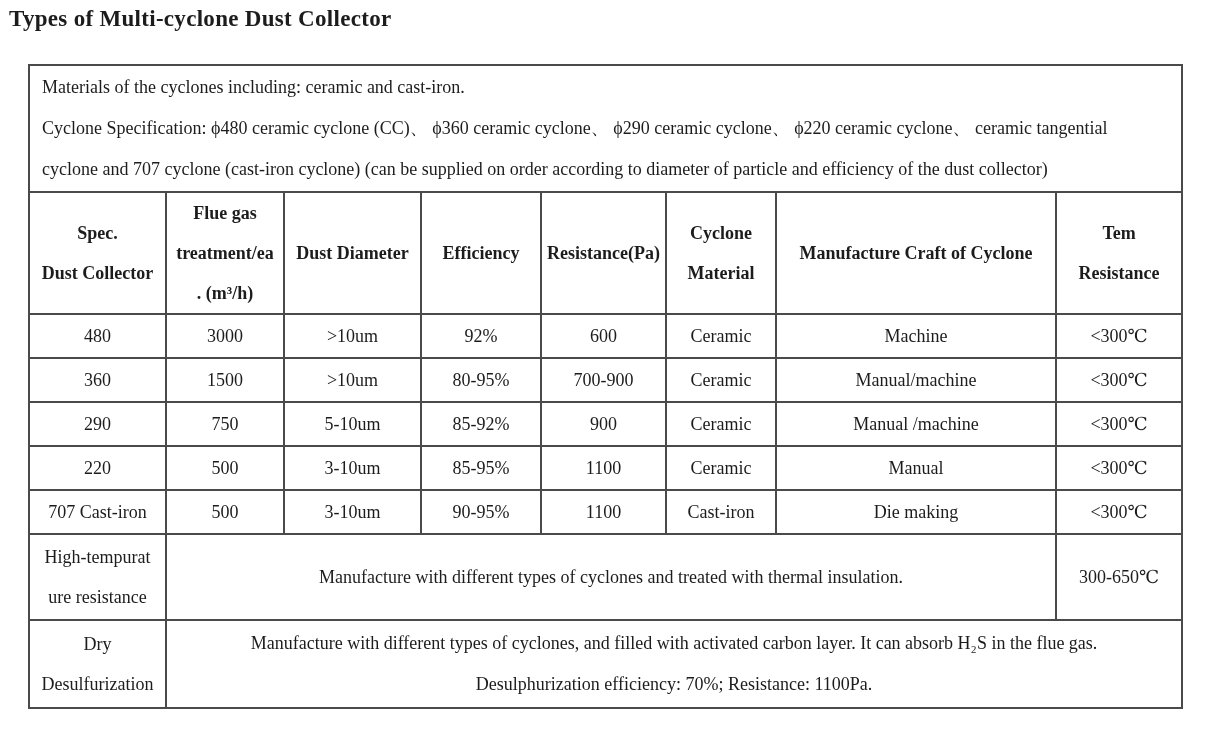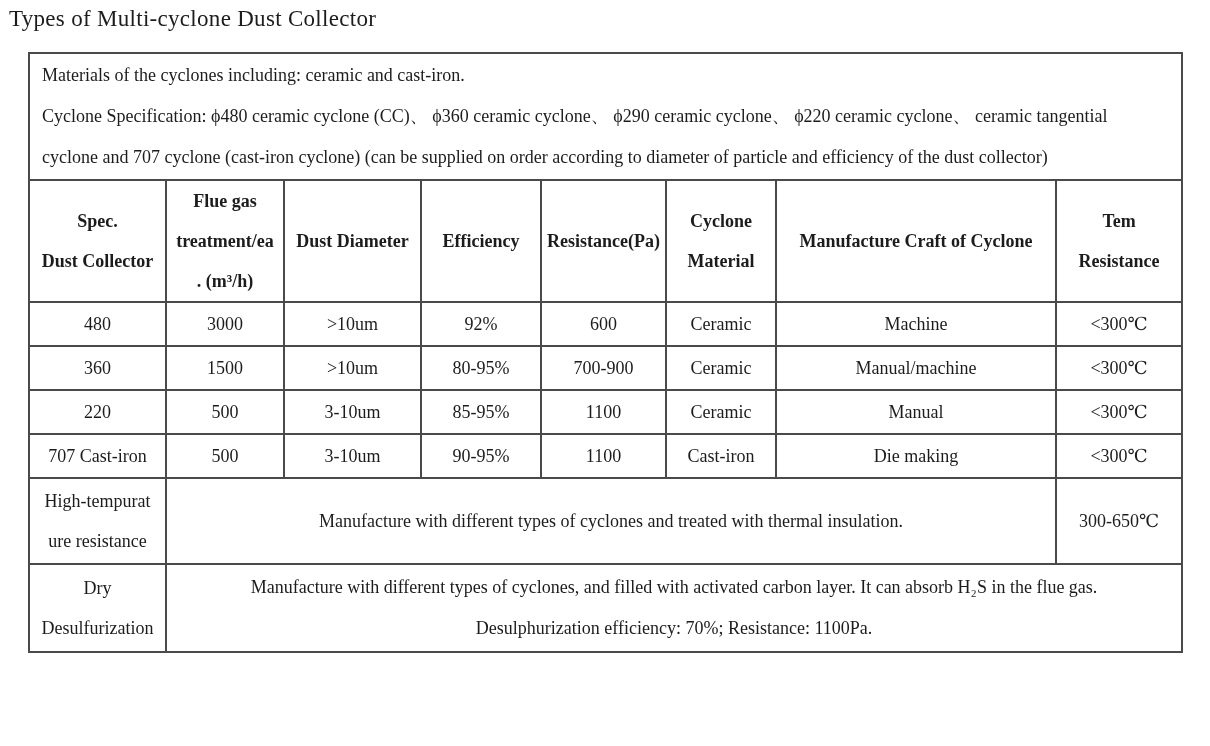--- a/index.html
+++ b/index.html
@@ -14,28 +14,28 @@
     background: #ffffff;
     font-family: "Liberation Serif", "DejaVu Serif", "DejaVu Sans", serif;
     color: #1c1c1c;
     overflow: hidden;
   }
   .page-title {
     position: absolute;
     left: 9px;
     top: 6px;
     font-size: 23px;
-    font-weight: normal;
+    font-weight: bold;
     letter-spacing: 0.3px;
     white-space: nowrap;
   }
   table.spec-table {
     position: absolute;
     left: 28px;
-    top: 52px;
+    top: 64px;
     width: 1153px;
     border-collapse: collapse;
     table-layout: fixed;
     padding-left: 10px;
   }
   table.spec-table td, table.spec-table th {
     border: 2px solid #4a4a4a;
     font-size: 18px;
     font-weight: normal;
     text-align: center;
@@ -137,20 +137,30 @@
       <td class="row-label">360</td>
       <td>1500</td>
       <td>&gt;10um</td>
       <td>80-95%</td>
       <td>700-900</td>
       <td>Ceramic</td>
       <td>Manual/machine</td>
       <td>&lt;300℃</td>
     </tr>
 
+    <tr class="data-row">
+      <td class="row-label">290</td>
+      <td>750</td>
+      <td>5-10um</td>
+      <td>85-92%</td>
+      <td>900</td>
+      <td>Ceramic</td>
+      <td>Manual /machine</td>
+      <td>&lt;300℃</td>
+    </tr>
 
     <tr class="data-row">
       <td class="row-label">220</td>
       <td>500</td>
       <td>3-10um</td>
       <td>85-95%</td>
       <td>1100</td>
       <td>Ceramic</td>
       <td>Manual</td>
       <td>&lt;300℃</td>

